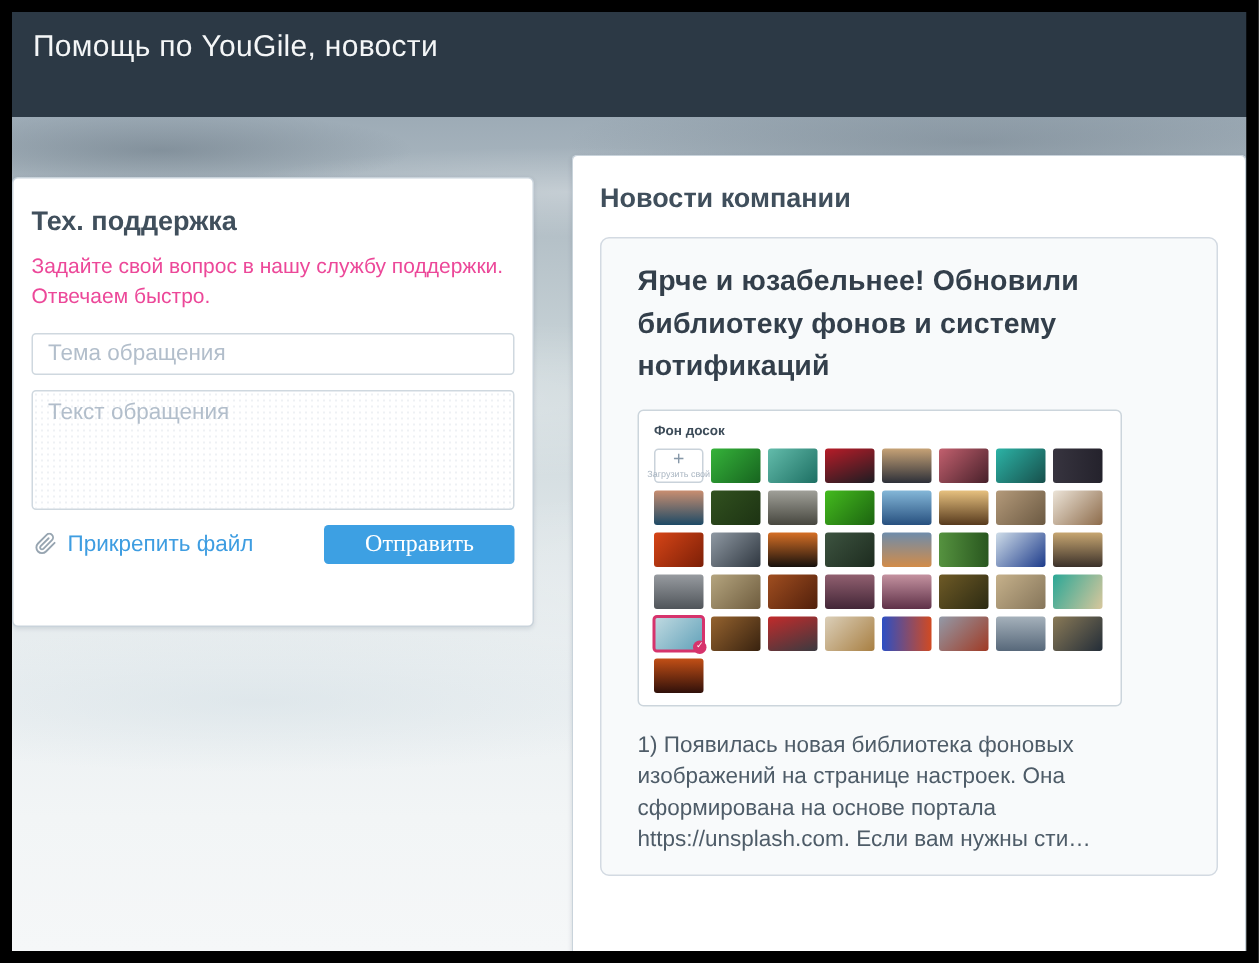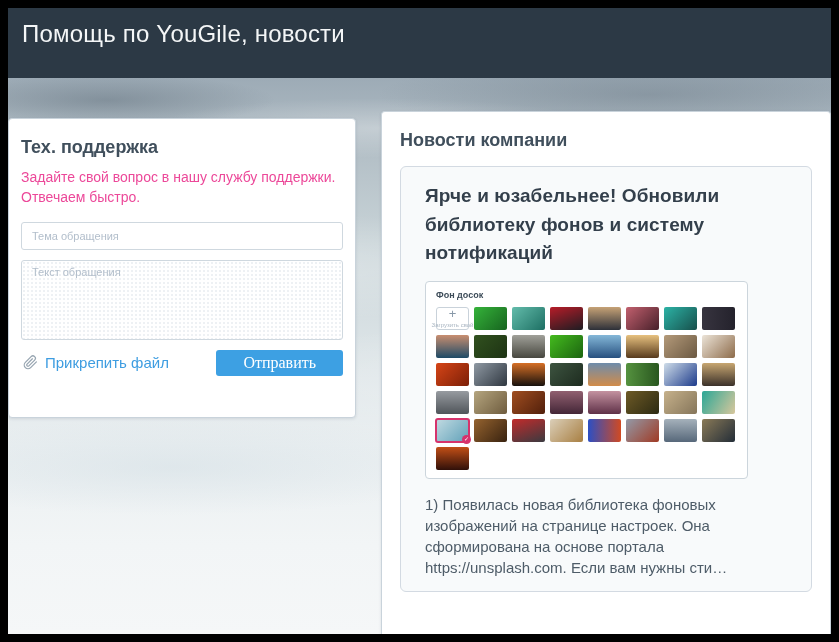--- a/index.html
+++ b/index.html
@@ -10,21 +10,21 @@
     width:839px; height:642px; background:#000; padding:8px;
     position:relative; overflow:hidden; margin:0 auto;
   }
   .page { width:823px; height:626px; position:relative; overflow:hidden; }
 
   
   .app-header {
     height:70px; background:#2c3945; padding:12px 14px;
     color:#f4f6f7;
   }
-  .app-header h1 { font-size:24px; font-weight:400; letter-spacing:.2px; }
+  .app-header h1 { font-size:20px; font-weight:400; letter-spacing:.2px; }
 
   
   .body-area {
     position:relative; height:556px; overflow:hidden;
     background:
       radial-gradient(ellipse 260px 40px at 12% 4%, rgba(70,85,98,.35), transparent 65%),
       radial-gradient(ellipse 420px 55px at 78% 3%, rgba(80,95,108,.30), transparent 65%),
       radial-gradient(ellipse 380px 50px at 45% 9%, rgba(255,255,255,.30), transparent 60%),
       radial-gradient(ellipse 500px 70px at 85% 16%, rgba(255,255,255,.28), transparent 60%),
       radial-gradient(ellipse 600px 90px at 30% 34%, rgba(255,255,255,.30), transparent 60%),
@@ -37,21 +37,21 @@
     position:absolute; background:#fff; border:1px solid #c9d3db;
     border-radius:4px; box-shadow:0 1px 3px rgba(40,60,80,.12);
   }
   .panel h2 { font-size:18px; font-weight:700; color:#404f5c; }
   .panel .desc { font-size:14px; line-height:1.42; color:#ec4899; margin-top:10px; }
 
   
   .support-panel { left:0; top:40px; width:348px; height:300px; padding:18px 12px 0 12px; }
   .field {
     display:block; width:100%; border:1px solid #cfd8df; border-radius:3px;
-    font-family:inherit; font-size:11px; color:#3e4d59; background:#fff;
+    font-family:inherit; font-size:15px; color:#3e4d59; background:#fff;
     padding:5px 10px; outline:none;
   }
   .field::placeholder { color:#b2becb; opacity:1; }
   .subject-input { margin-top:14px; height:28px; }
   .message-input {
     margin-top:10px; height:80px; resize:none;
     background-image:radial-gradient(#eef1f4 1px, transparent 1px);
     background-size:4px 4px;
   }
   .support-actions { margin-top:10px; display:flex; align-items:center; justify-content:space-between;gap:40px; }
@@ -61,21 +61,21 @@
     font-family:inherit; padding:0 0 0 2px;
   }
   .attach-link svg { stroke:#97a5b1; }
   .send-button {
     background:#3da0e3; color:#fff; border:none; border-radius:3px;
     font-family:Liberation Serif, serif; font-size:16px; padding:4px 27px; height:26px; line-height:17px;
     cursor:pointer;
   }
 
   
-  .news-panel { left:373px; top:25px; width:450px; height:531px; padding:18px 18px 0 18px; border-bottom:none; border-bottom-left-radius:0; border-bottom-right-radius:0;margin-top:8px; }
+  .news-panel { left:373px; top:25px; width:450px; height:531px; padding:18px 18px 0 18px; border-bottom:none; border-bottom-left-radius:0; border-bottom-right-radius:0; }
   .news-card {
     margin-top:15px; background:#f8fafb; border:1px solid #d3dae2; border-radius:6px;
     padding:15px 24px 12px 24px; height:426px; cursor:pointer;
   }
   .news-card h3 { font-size:19px; font-weight:700; color:#333f4b; line-height:1.5; letter-spacing:.1px; }
 
   
   .shot {
     margin-top:13px; width:323px; background:#fff; border:1px solid #ccd5dc;
     border-radius:4px; padding:8px 10px;

